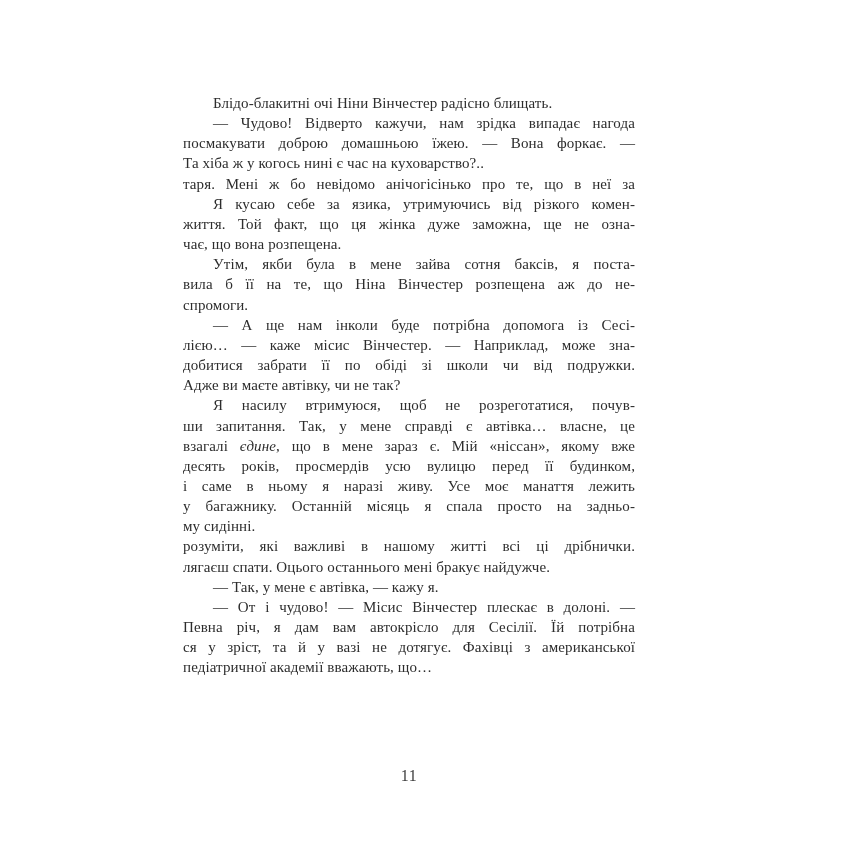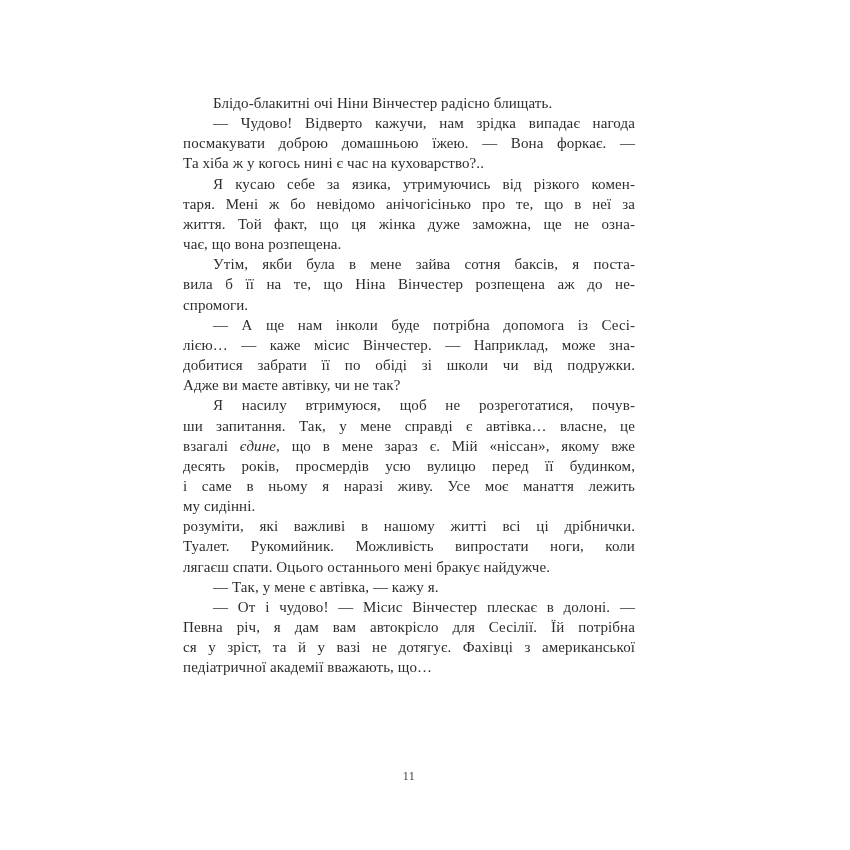--- a/index.html
+++ b/index.html
@@ -45,21 +45,21 @@
   }
   .line em {
     font-style: italic;
   }
   .page-number {
     position: absolute;
     left: 183px;
     top: 768px;
     width: 452px;
     text-align: center;
-    font-size: 12px;
+    font-size: 16px;
     line-height: 16px;
     color: var(--pagenum);
     letter-spacing: 0.5px;
   }
 </style>
 </head>
 <body>
 
 <div class="page">
   <div class="text-block">
@@ -68,22 +68,22 @@
       <div class="line indent">Блідо-блакитні очі Ніни Вінчестер радісно блищать.</div>
     </div>
 
     <div class="paragraph">
       <div class="line indent fill">— Чудово! Відверто кажучи, нам зрідка випадає нагода</div>
       <div class="line fill">посмакувати доброю домашньою їжею. — Вона форкає. —</div>
       <div class="line">Та хіба ж у когось нині є час на куховарство?..</div>
     </div>
 
     <div class="paragraph">
+      <div class="line fill">таря. Мені ж бо невідомо анічогісінько про те, що в неї за</div>
       <div class="line indent fill">Я кусаю себе за язика, утримуючись від різкого комен-</div>
-      <div class="line fill">таря. Мені ж бо невідомо анічогісінько про те, що в неї за</div>
       <div class="line fill">життя. Той факт, що ця жінка дуже заможна, ще не озна-</div>
       <div class="line">чає, що вона розпещена.</div>
     </div>
 
     <div class="paragraph">
       <div class="line indent fill">Утім, якби була в мене зайва сотня баксів, я поста-</div>
       <div class="line fill">вила б її на те, що Ніна Вінчестер розпещена аж до не-</div>
       <div class="line">спромоги.</div>
     </div>
 
@@ -93,26 +93,26 @@
       <div class="line fill">добитися забрати її по обіді зі школи чи від подружки.</div>
       <div class="line">Адже ви маєте автівку, чи не так?</div>
     </div>
 
     <div class="paragraph">
       <div class="line indent fill">Я насилу втримуюся, щоб не розреготатися, почув-</div>
       <div class="line fill">ши запитання. Так, у мене справді є автівка… власне, це</div>
       <div class="line fill"><span>взагалі </span><em>єдине</em><span>, що в мене зараз є. Мій «ніссан», якому вже</span></div>
       <div class="line fill">десять років, просмердів усю вулицю перед її будинком,</div>
       <div class="line fill">і саме в ньому я наразі живу. Усе моє манаття лежить</div>
+      <div class="line fill">у багажнику. Останній місяць я спала просто на задньо-</div>
       <div class="line">му сидінні.</div>
     </div>
 
     <div class="paragraph">
       <div class="line fill">розуміти, які важливі в нашому житті всі ці дрібнички.</div>
-      <div class="line fill">Туалет. Рукомийник. Можливість випростати ноги, коли</div>
       <div class="line">лягаєш спати. Оцього останнього мені бракує найдужче.</div>
     </div>
 
     <div class="paragraph">
       <div class="line indent">— Так, у мене є автівка, — кажу я.</div>
     </div>
 
     <div class="paragraph">
       <div class="line indent fill">— От і чудово! — Місис Вінчестер плескає в долоні. —</div>
       <div class="line fill">Певна річ, я дам вам автокрісло для Сесілії. Їй потрібна</div>

